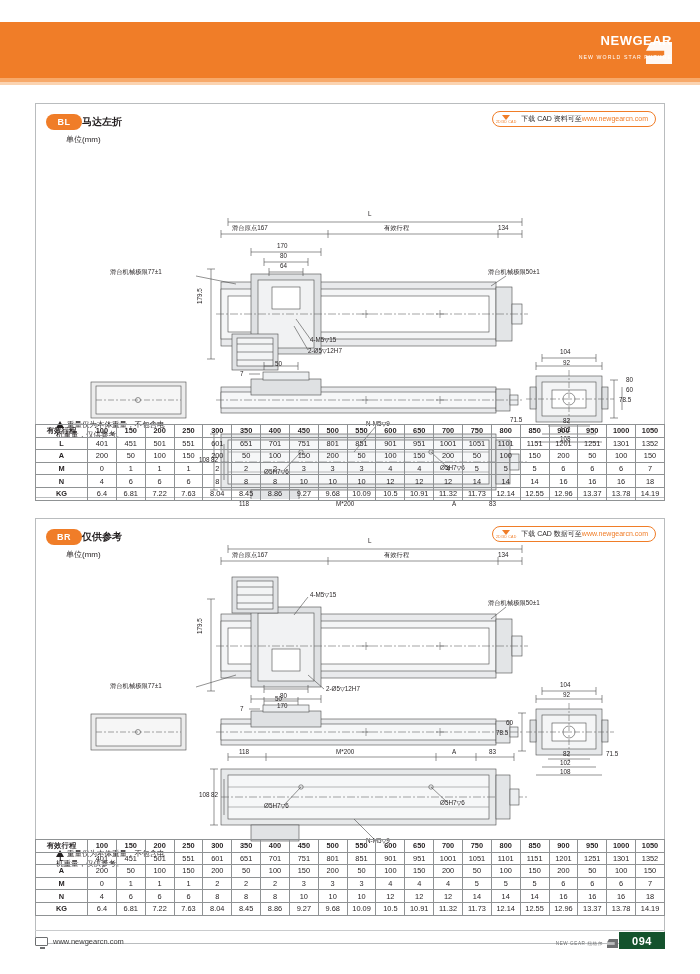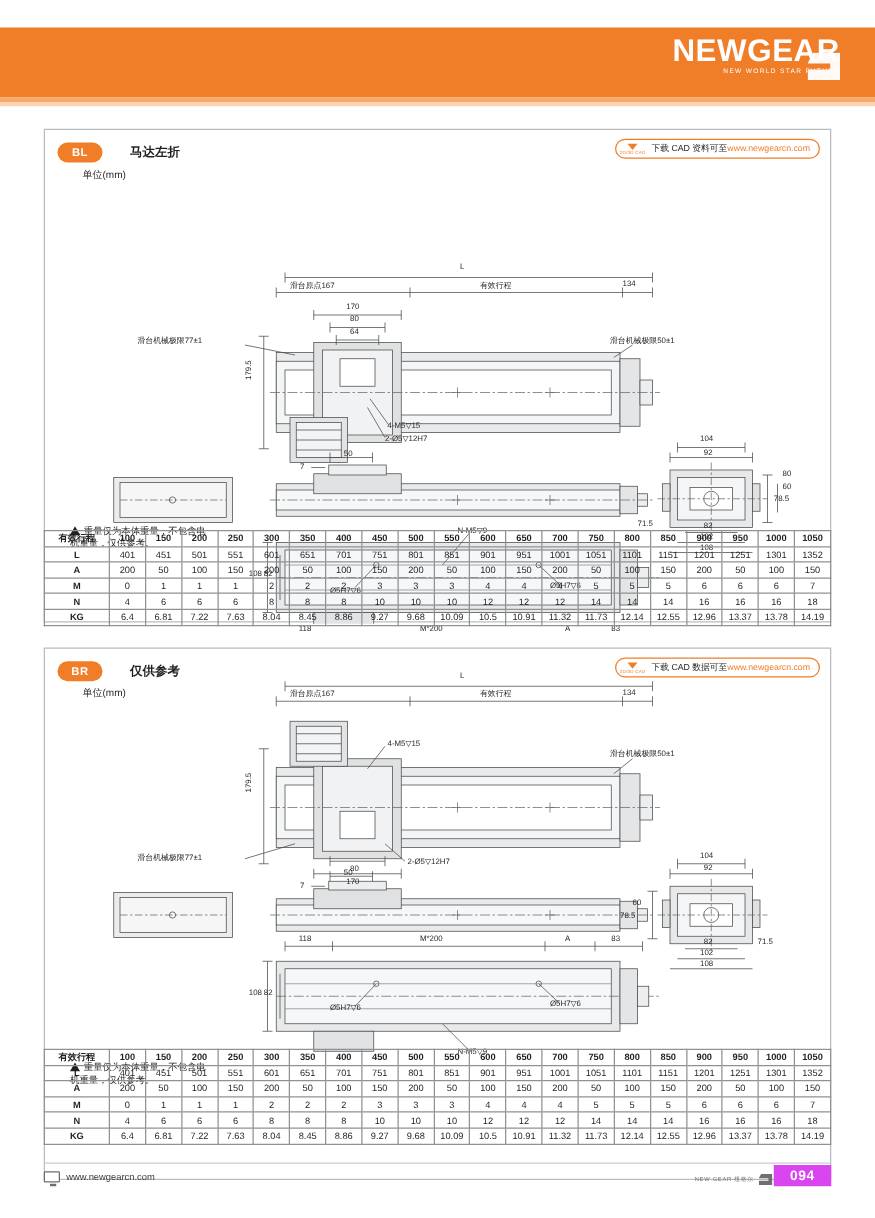--- a/index.html
+++ b/index.html
@@ -17,21 +17,21 @@
   .header {
     position:absolute; left:0; top:22px; width:700px; height:56px;
     background:#f07d28;
   }
   .header-inner { position:relative; width:100%; height:100%; }
   .brand {
     position:absolute; right:28px; top:9px;
     text-align:right; color:#fff;
   }
   .brand-name {
-    font-size:25px; font-weight:bold; letter-spacing:0.5px; line-height:20px;
+    font-size:13px; font-weight:bold; letter-spacing:0.5px; line-height:20px;
     font-family:"Liberation Sans", sans-serif;
   }
   .brand-tag {
     font-size:5.2px; letter-spacing:1.1px; margin-top:3px; color:#fff;
   }
   .brand-mark {
     position:absolute; right:0px; top:8px;
     width:26px; height:22px;
     background:#fff;
     clip-path:polygon(18% 0,100% 0,100% 100%,0 100%,0 62%,70% 62%,70% 40%,0 40%);
@@ -46,21 +46,21 @@
     position:absolute; left:35px; width:630px;
     border:1px solid #b9bcbe;
     background:#fff;
   }
   #panel-bl { top:103px; height:395px; }
   #panel-br { top:518px; height:426px; }
 
   
   .tag {
     position:absolute; left:10px; top:10px;
-    display:flex; align-items:center; gap:22px;
+    display:flex; align-items:center; gap:0;
   }
   .tag-badge {
     width:36px; height:16px; border-radius:8px;
     background:#f07d28; color:#fff;
     font-size:9px; font-weight:bold;
     display:flex; align-items:center; justify-content:center;
     letter-spacing:0.5px;
   }
   .tag-label { font-size:10px; font-weight:bold; color:#231f20; }
   .unit-label { position:absolute; left:30px; top:30px; font-size:8px; color:#231f20; }
@@ -140,21 +140,21 @@
     position:absolute; right:82px; top:939px;
     display:flex; align-items:center; gap:4px;
     font-size:4.6px; color:#6d6f71; letter-spacing:0.6px;
   }
   .footer-brand .fm {
     width:11px;height:9px;background:#6d6f71;
     clip-path:polygon(18% 0,100% 0,100% 100%,0 100%,0 62%,70% 62%,70% 40%,0 40%);
   }
   .pagenum {
     position:absolute; right:35px; top:932px;
-    width:46px; height:17px; background:#d946ef;
+    width:46px; height:17px; background:#14532d;
     color:#fff; font-size:11px; font-weight:bold;
     display:flex; align-items:center; justify-content:center;
     letter-spacing:0.5px;
   }
   .dimtxt { position:absolute; font-size:6.3px; color:#231f20; white-space:nowrap; }
 </style>
 </head>
 <body>
 
 <div class="header">

